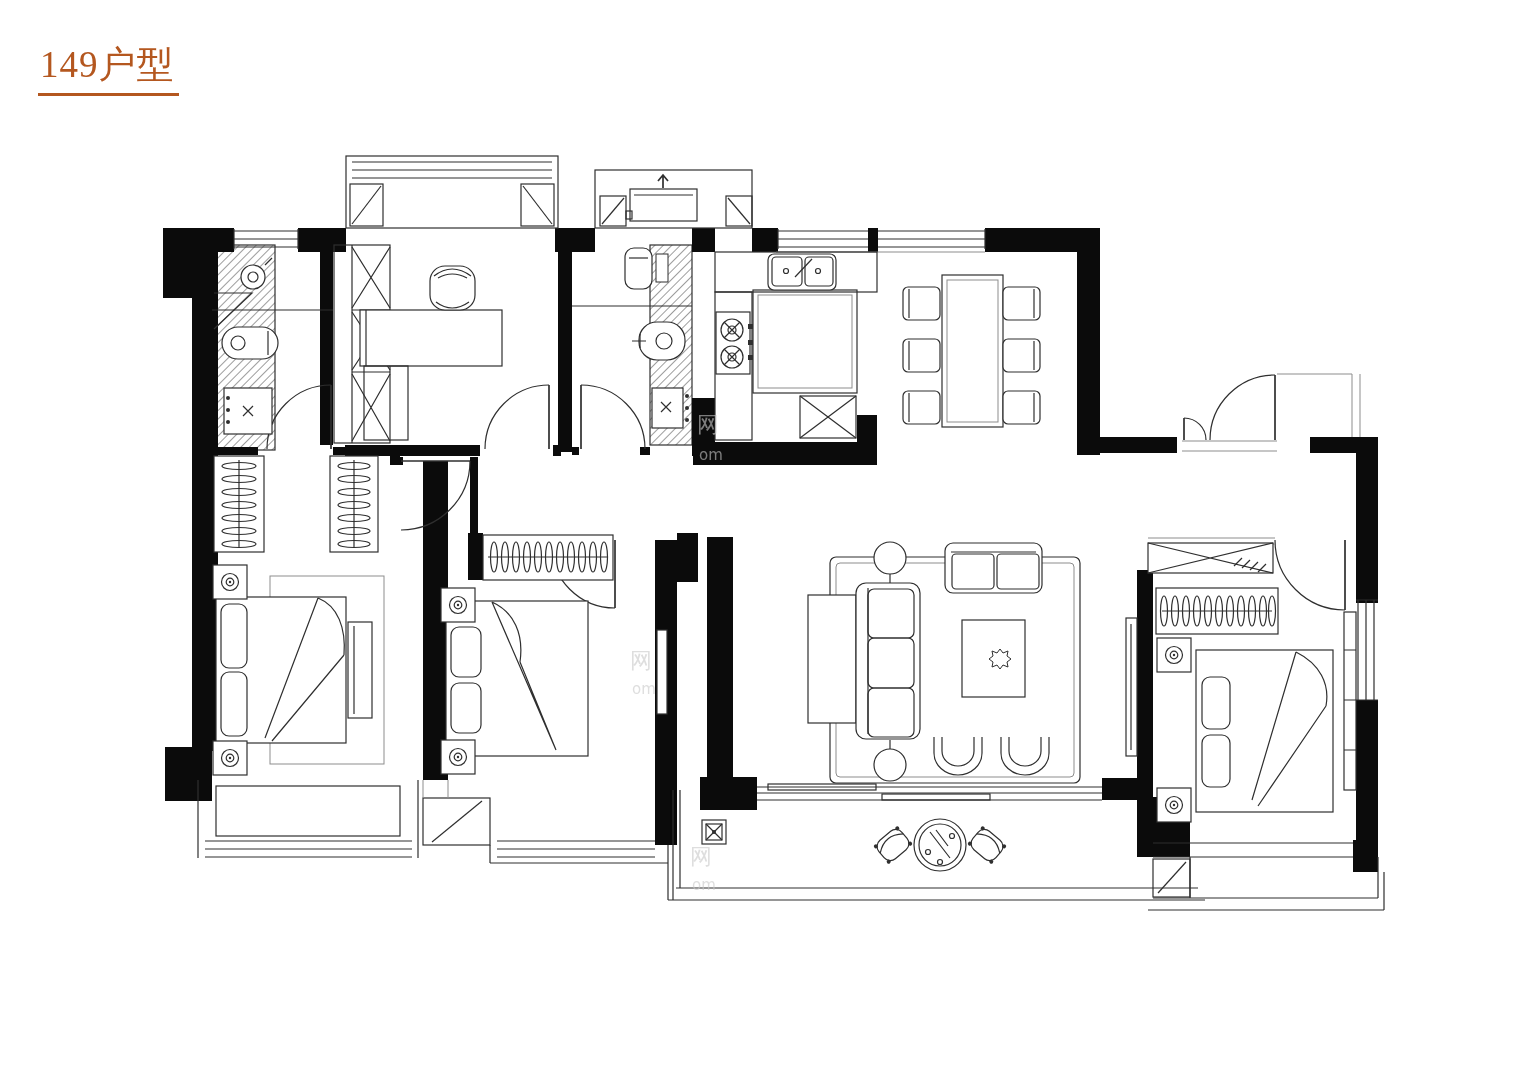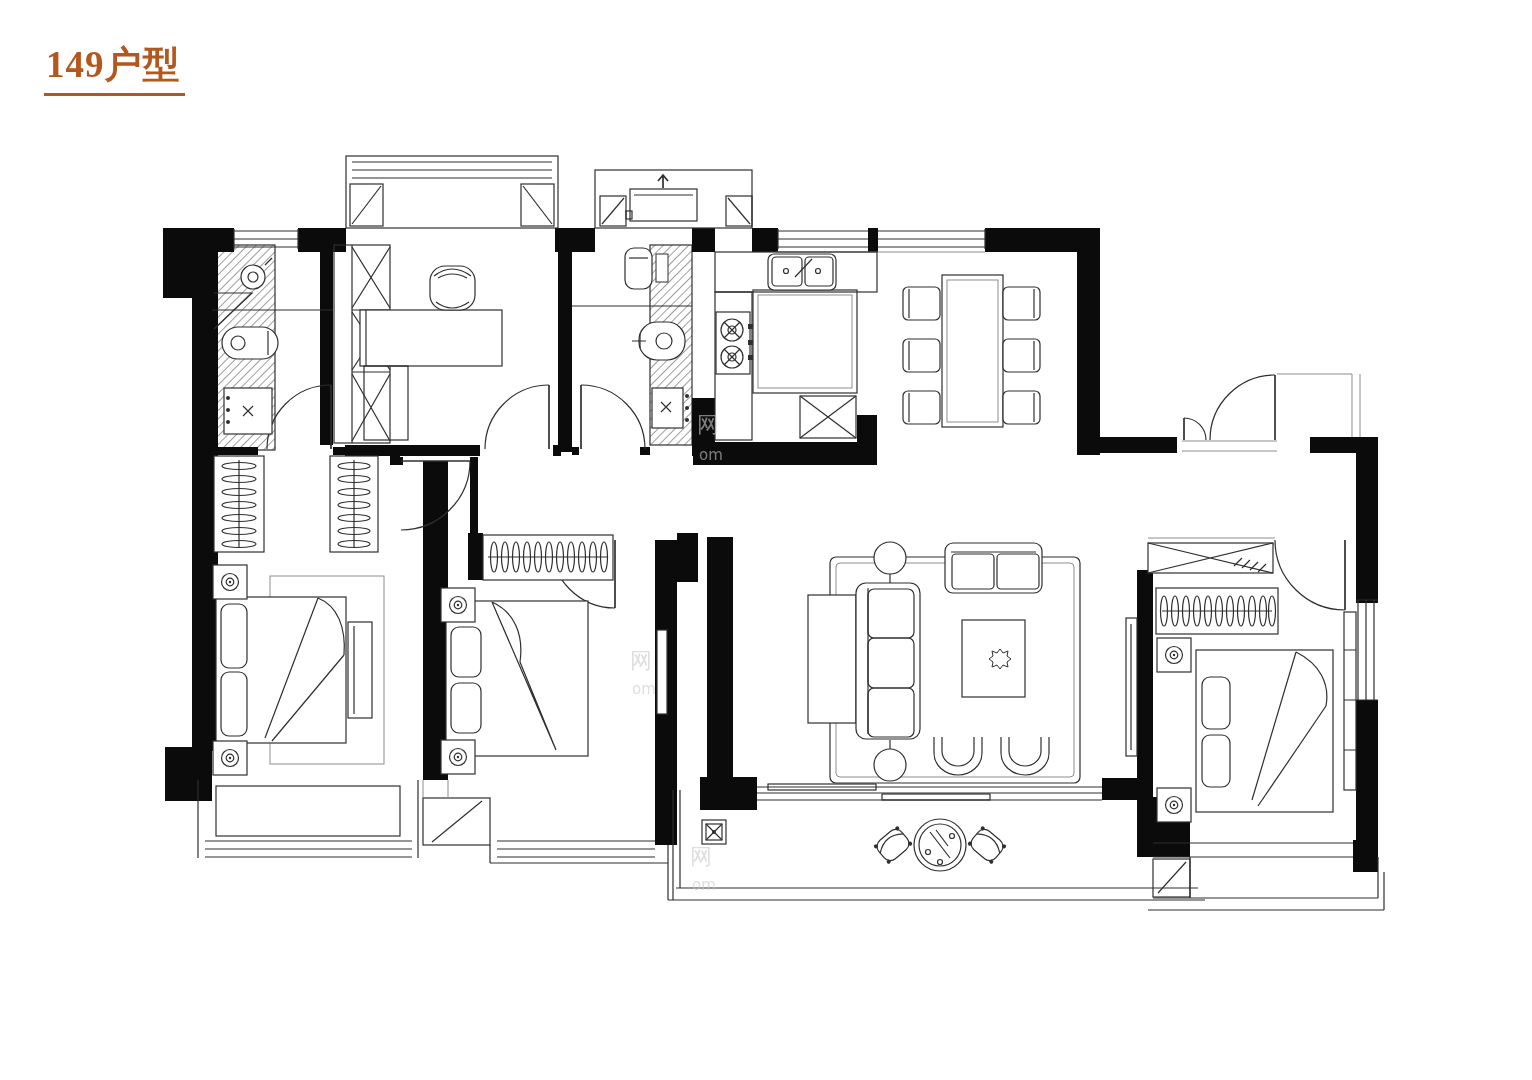--- a/index.html
+++ b/index.html
@@ -1,21 +1,21 @@
 <!DOCTYPE html>
 <html><head>
 <meta charset="utf-8">
 <style>
   html,body{margin:0;padding:0;background:#ffffff;}
   #stage{position:relative;width:1532px;height:1080px;background:#fff;overflow:hidden;
          font-family:"Liberation Sans",sans-serif;}
   .title-wrap{position:absolute;left:38px;top:40px;}
   .title-wrap span{display:inline-block;font-family:"Liberation Serif","DejaVu Serif",serif;
-      font-weight:700;font-size:37px;letter-spacing:1px;
-      border-bottom:3px solid currentColor;padding:0 4px 3px 2px;margin-left:6px;}
+      font-weight:400;font-size:37px;letter-spacing:1px;
+      border-bottom:3px solid currentColor;padding:0 4px 3px 2px;}
   svg{position:absolute;left:0;top:0;}
   .wall{fill:#0b0b0b;stroke:none}
   .ln{fill:none;stroke:#2f2f2f;stroke-width:1.2}
   .lnb{fill:none;stroke:#2f2f2f;stroke-width:1.7}
   .lt{fill:none;stroke:#8d8d8d;stroke-width:1}
   .wf{fill:#ffffff;stroke:#2f2f2f;stroke-width:1.2}
   .wf2{fill:#ffffff;stroke:#2f2f2f;stroke-width:1}
   .hatchr{fill:url(#hatch);stroke:#2f2f2f;stroke-width:1.2}
   .wm{font-family:"DejaVu Sans",sans-serif;fill:#c9c9c9;opacity:.6}
 </style>

